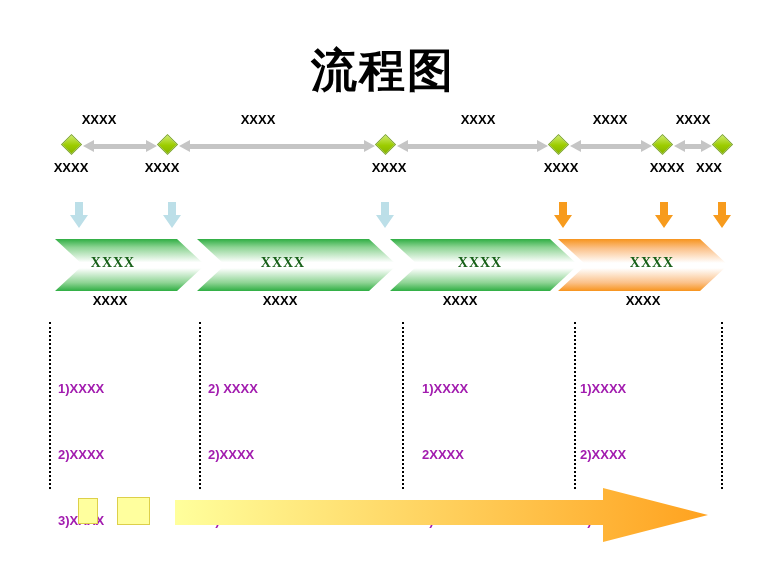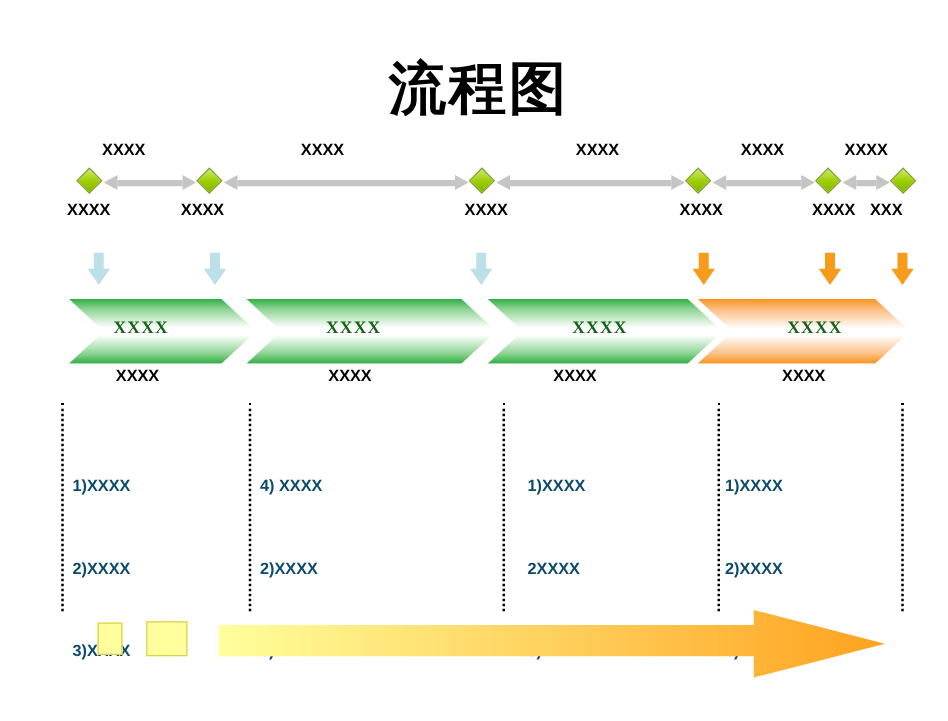--- a/index.html
+++ b/index.html
@@ -32,21 +32,21 @@
   .chev-green{background:linear-gradient(180deg,#2fae43 0%,#8ed494 16%,#ffffff 45%,#ffffff 56%,#8ed494 84%,#2fae43 100%);}
   .chev-orange{background:linear-gradient(180deg,#f7941d 0%,#fbc189 18%,#ffffff 46%,#ffffff 56%,#fbc189 84%,#f7941d 100%);}
   .chev-name{position:absolute;top:255px;width:70px;text-align:center;
          font-family:"Liberation Serif","DejaVu Serif",serif;font-weight:bold;
          font-size:14px;color:#186119;letter-spacing:1px;}
   .chev-caption{position:absolute;top:293px;width:80px;text-align:center;
          font-weight:bold;font-size:13px;color:#000;}
 
   
   .dotline{position:absolute;top:322px;height:167px;width:0;border-left:2px dotted #000;}
-  .detail-col{position:absolute;top:334px;font-weight:bold;font-size:13px;color:#0c4a6e;
+  .detail-col{position:absolute;top:334px;font-weight:bold;font-size:13px;color:#a21caf;
          line-height:22px;white-space:pre;}
 
   
   .ysq{position:absolute;background:#ffff9e;border:1px solid #ddd04a;box-sizing:border-box;}
 </style>
 </head>
 <body>
 
 <div class="scene">
 
@@ -137,21 +137,21 @@
   <div class="dotline" style="left:402px"></div>
   <div class="dotline" style="left:574px"></div>
   <div class="dotline" style="left:721px"></div>
 
   <div class="detail-col" style="left:58px">
     <div>1)XXXX</div>
     <div>2)XXXX</div>
     <div>3)XXXX</div>
   </div>
   <div class="detail-col" style="left:208px">
-    <div>4) XXXX</div>
+    <div>2) XXXX</div>
     <div>2)XXXX</div>
     <div>3)XXXX</div>
   </div>
   <div class="detail-col" style="left:422px">
     <div>1)XXXX</div>
     <div>2XXXX</div>
     <div>3)XXXX</div>
   </div>
   <div class="detail-col" style="left:580px">
     <div>1)XXXX</div>

